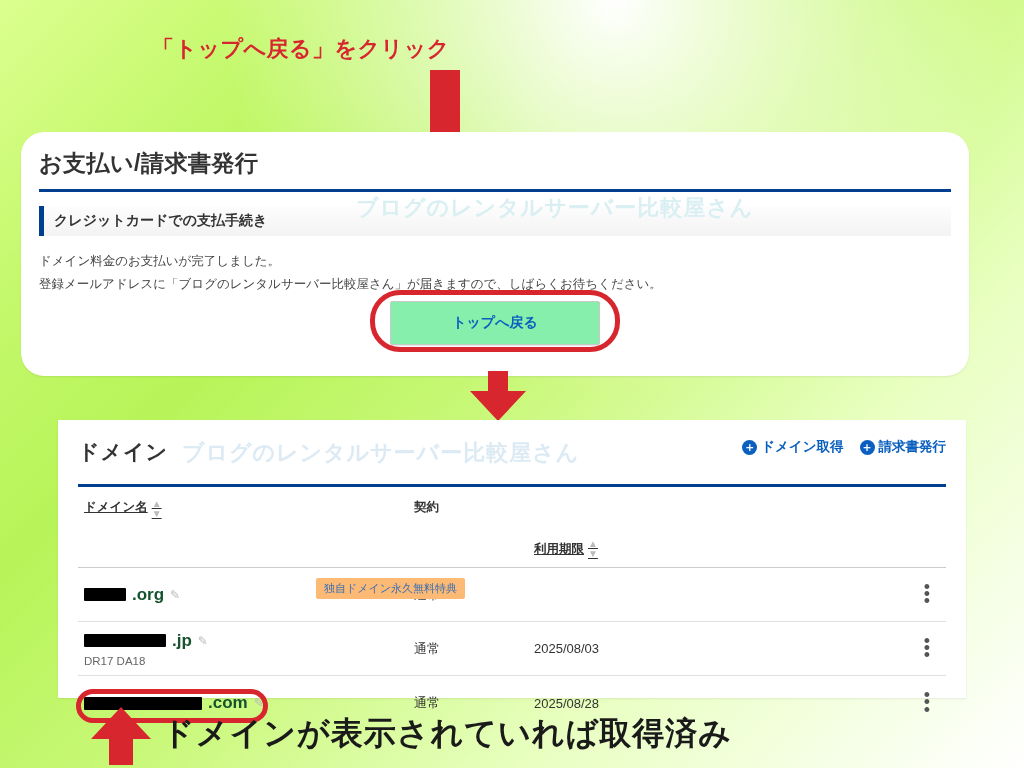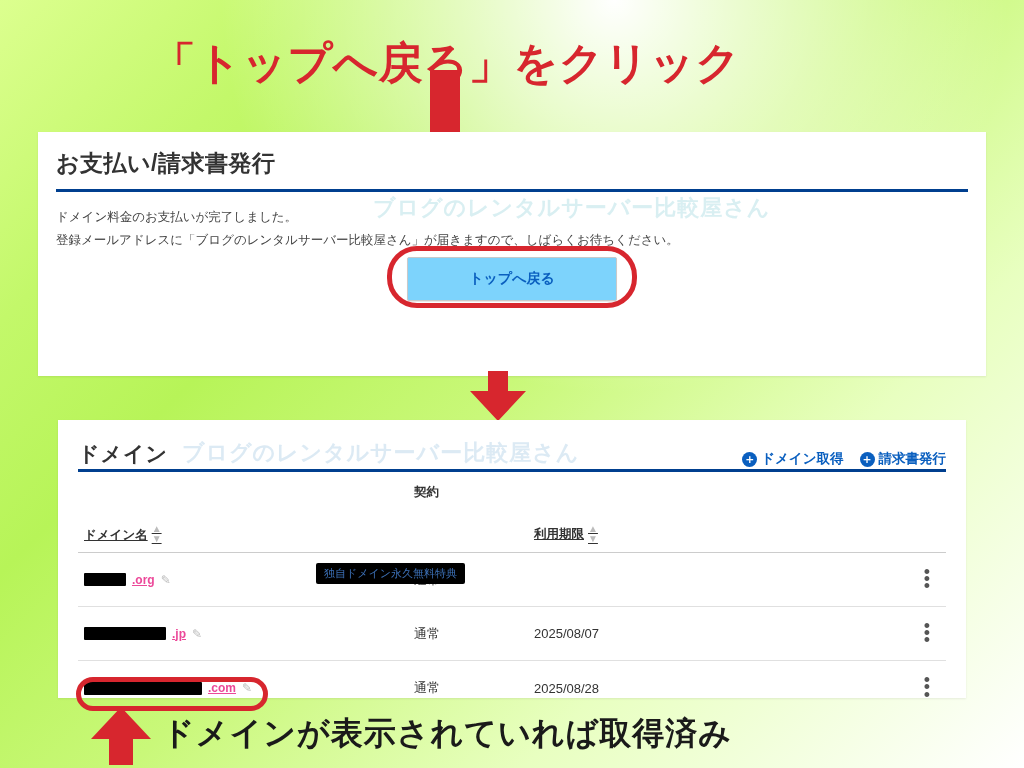--- a/index.html
+++ b/index.html
@@ -8,116 +8,117 @@
     font-family: "Hiragino Kaku Gothic ProN", "Yu Gothic", Meiryo, sans-serif;
     background:
       radial-gradient(circle at 60% 0%, #ffffff 0%, rgba(255,255,255,0) 40%),
       linear-gradient(135deg, #dcff8f 0%, #c3f86a 18%, #b7f458 32%, #c9f879 50%, #e8ffc0 72%, #ffffff 100%);
     position: relative;
   }
 
   
   .anno-top {
     position: absolute; top: 34px; left: 152px;
-    color: #d7262e; font-weight: 900; font-size: 44px; letter-spacing: .5px;
+    color: #d7262e; font-weight: 900; font-size: 22px; letter-spacing: .5px;
   }
   .anno-bottom {
     position: absolute; top: 712px; left: 162px;
     color: #1a1a1a; font-weight: 900; font-size: 32px; letter-spacing: 1px;
   }
 
   
   .arrow-down-big { position:absolute; left:395px; top:70px; width:100px; height:165px; }
   .arrow-down-small { position:absolute; left:470px; top:371px; width:56px; height:50px; }
   .arrow-up-small { position:absolute; left:91px; top:707px; width:60px; height:58px; }
   .arrow-fill { fill:#d7262e; }
 
   
   .panel {
     position: absolute; background: #fff; box-shadow: 0 1px 2px rgba(0,0,0,.08);
   }
-  .p1 { left:38px; top:132px; width:948px; height:244px; padding:16px 18px 0 18px; }
+  .p1 { left:21px; top:132px; width:948px; height:244px; padding:16px 18px 0 18px;border-radius:23px; }
   .p1 h1 {
     font-size: 23px; font-weight: 600; color:#333; letter-spacing: .5px;
     border-bottom: 3px solid #003f8f; padding-bottom: 10px; margin-bottom: 14px;
   }
   .subhead {
     border-left: 5px solid #003f8f; padding: 6px 10px; font-size: 14px; font-weight: 700;
     background: linear-gradient(#fdfdfd,#f3f3f3); color:#333; margin-bottom: 14px;
   }
   .watermark1 {
     position:absolute; left:335px; top:61px; color:#d9eff2; font-size:22px; font-weight:600;
     letter-spacing:1px; pointer-events:none; white-space:nowrap;
   }
   .msg { font-size: 12.5px; color:#444; line-height: 1.8; margin-bottom: 6px; }
 
   .btn-wrap { position:relative; width:100%; height:60px; }
   .back-btn {
     display:block; width:210px; margin:0 auto; text-align:center; padding:12px 0;
-    border:1px solid #c9c9c9; background:#7dd3fc; color:#0a5fbf; font-size:14px; font-weight:600;
+    border:1px solid #c9c9c9; background:#86efac; color:#0a5fbf; font-size:14px; font-weight:600;
     border-radius:2px; box-shadow:0 1px 1px rgba(0,0,0,.1); cursor:pointer;
   }
   .ring1 {
     position:absolute; top:-11px; left:50%; transform:translateX(-50%);
     width:250px; height:62px; border:5px solid #d7262e; border-radius:30px; pointer-events:none;
   }
 
   
   .p2 { left:58px; top:420px; width:908px; height:278px; padding:18px 20px 0 20px; }
-  .p2-head { display:flex; align-items:flex-end; border-bottom:3px solid #003f8f; padding-bottom:1px; }
+  .p2-head { display:flex; align-items:flex-start; border-bottom:3px solid #003f8f; padding-bottom:16px; }
   .p2-title { font-size:21px; font-weight:600; color:#333; letter-spacing:1px; }
   .watermark2 { margin-left:14px; color:#dceaf4; font-size:22px; font-weight:600; letter-spacing:1px; white-space:nowrap; }
   .p2-actions { margin-left:auto; display:flex; gap:16px; }
   .act { color:#0a5fbf; font-size:13.5px; font-weight:700; display:flex; align-items:center; gap:4px; cursor:pointer; }
   .plus-circle {
     width:15px; height:15px; border-radius:50%; background:#0a5fbf; color:#fff;
     display:inline-flex; align-items:center; justify-content:center; font-size:12px; line-height:1;
   }
 
   .thead { display:flex; padding:12px 6px 8px 6px; font-size:12.5px; color:#333; border-bottom:1px solid #ccc; }
-  .col-name { width:330px; font-weight:700; text-decoration:underline; display:flex; align-items:flex-end; gap:4px;}
+  .col-name { width:330px; font-weight:700; text-decoration:underline; display:flex; align-items:flex-start; gap:4px;}
   .col-contract { width:120px; font-weight:700; }
   .col-exp { width:300px; font-weight:700; text-decoration:underline; display:flex; align-items:center; gap:4px;margin-top:40px;}
   .sort { color:#bbb; font-size:10px; line-height:1; display:inline-flex; flex-direction:column; }
 
   .row { display:flex; align-items:center; padding:8px 6px; border-bottom:1px solid #e0e0e0; min-height:54px; position:relative; }
   .row:last-child { border-bottom:none; }
   .c-name { width:330px; }
   .c-contract { width:120px; font-size:13px; color:#333; }
   .c-exp { width:300px; font-size:13px; color:#333; }
   .c-menu { margin-left:auto; padding-right:10px; color:#555; cursor:pointer; font-size:18px; letter-spacing:0; line-height:.4; }
   .c-menu span{ display:block; }
 
   .domain-line { display:flex; align-items:center; gap:6px; }
   .redact { background:#000; height:13px; display:inline-block; border-radius:1px; }
-  .tld { color:#ec4899; font-size:12px; font-weight:700; text-decoration:underline; }
+  .tld { color:#14532d; font-size:17px; font-weight:700; }
   .pencil { color:#b9b9b9; font-size:12px; }
   .drda { font-size:11.5px; color:#666; margin-top:4px; }
   .badge {
-    display:inline-block; background:#000000; color:#3b6fb5; font-size:11px; padding:3px 8px;
+    display:inline-block; background:#fdba74; color:#3b6fb5; font-size:11px; padding:3px 8px;
     border-radius:2px; margin-left:6px; vertical-align:middle;
   }
   .row1-badge { position:absolute; left:232px; top:10px; }
 
   .ring2 {
     position:absolute; left:-8px; top:-4px; width:192px; height:34px;
     border:5px solid #d7262e; border-radius:18px; pointer-events:none;
   }
 </style>
 </head>
 <body>
 
 <div class="anno-top">「トップへ戻る」をクリック</div>
 
 <svg class="arrow-down-big" viewBox="0 0 100 165">
   <path class="arrow-fill" d="M35 0 H65 V95 H100 L50 165 L0 95 H35 Z"></path>
 </svg>
 
 <div class="panel p1">
   <h1>お支払い/請求書発行</h1>
+  <div class="subhead">クレジットカードでの支払手続き</div>
   <div class="watermark1">ブログのレンタルサーバー比較屋さん</div>
   <div class="msg">
     <div>ドメイン料金のお支払いが完了しました。</div>
     <div>登録メールアドレスに「ブログのレンタルサーバー比較屋さん」が届きますので、しばらくお待ちください。</div>
   </div>
   <div class="btn-wrap">
     <div class="back-btn">トップへ戻る</div>
     <div class="ring1"></div>
   </div>
 </div>
@@ -178,23 +179,24 @@
       </div>
   </div>
 
   <div class="row">
     <div class="c-name">
       <div class="domain-line">
         <span class="redact" style="width:82px"></span>
         <span class="tld">.jp</span>
         <span class="pencil">✎</span>
       </div>
+      <div class="drda">DR17 DA18</div>
     </div>
     <div class="c-contract">通常</div>
-    <div class="c-exp">2025/08/07</div>
+    <div class="c-exp">2025/08/03</div>
     <div class="c-menu">
         <span>•</span>
         <span>•</span>
         <span>•</span>
       </div>
   </div>
 
   <div class="row">
     <div class="c-name" style="position:relative">
       <div class="ring2"></div>

